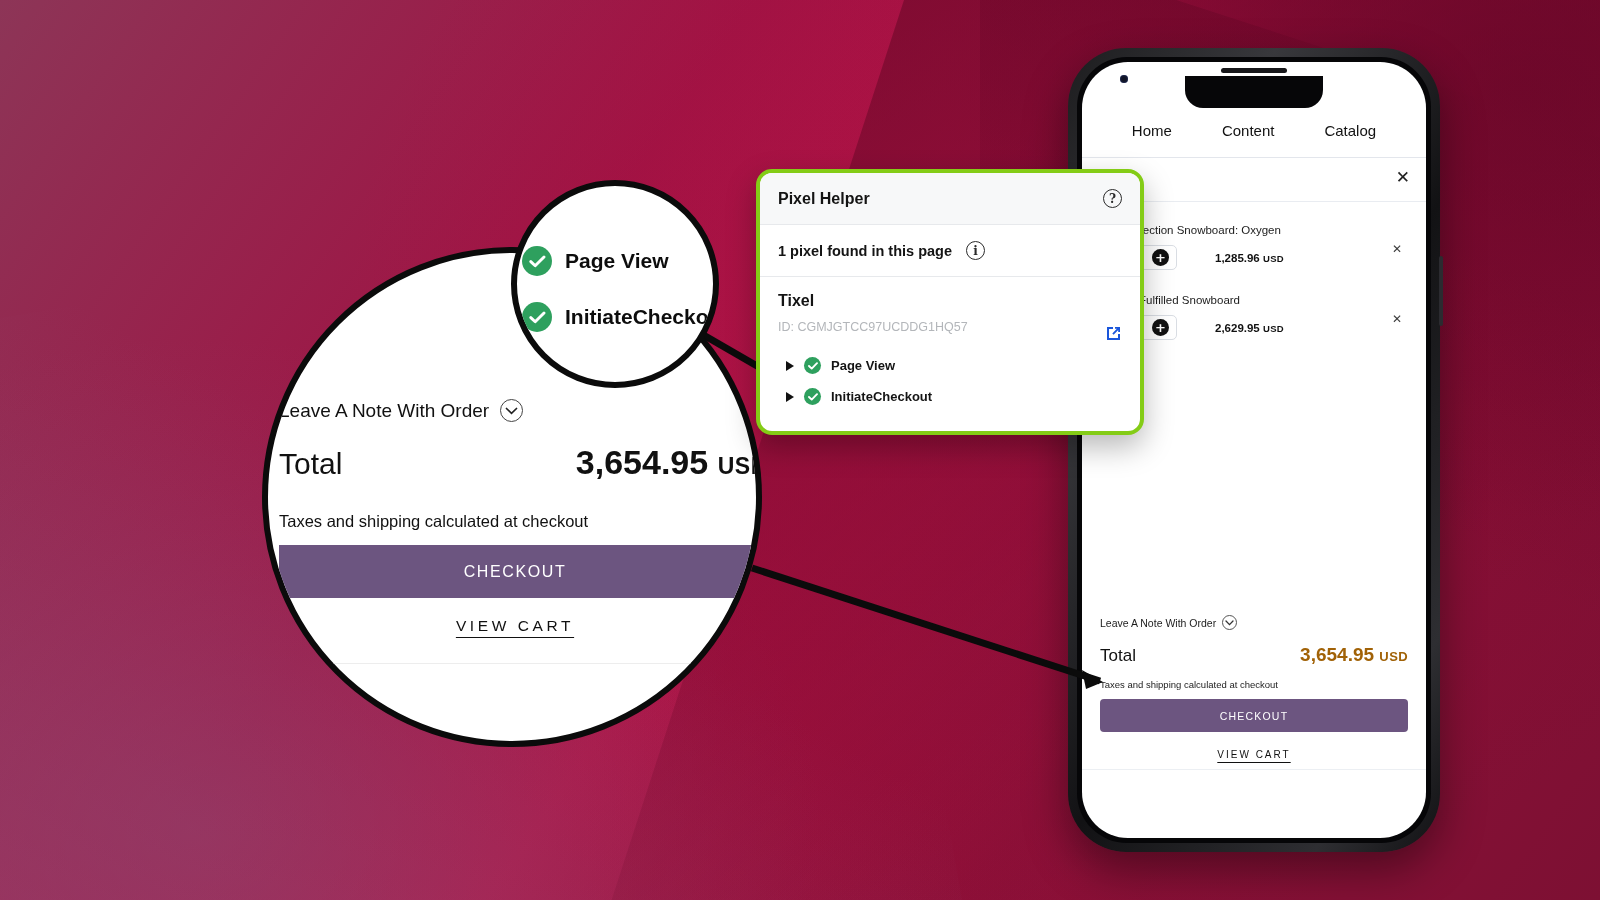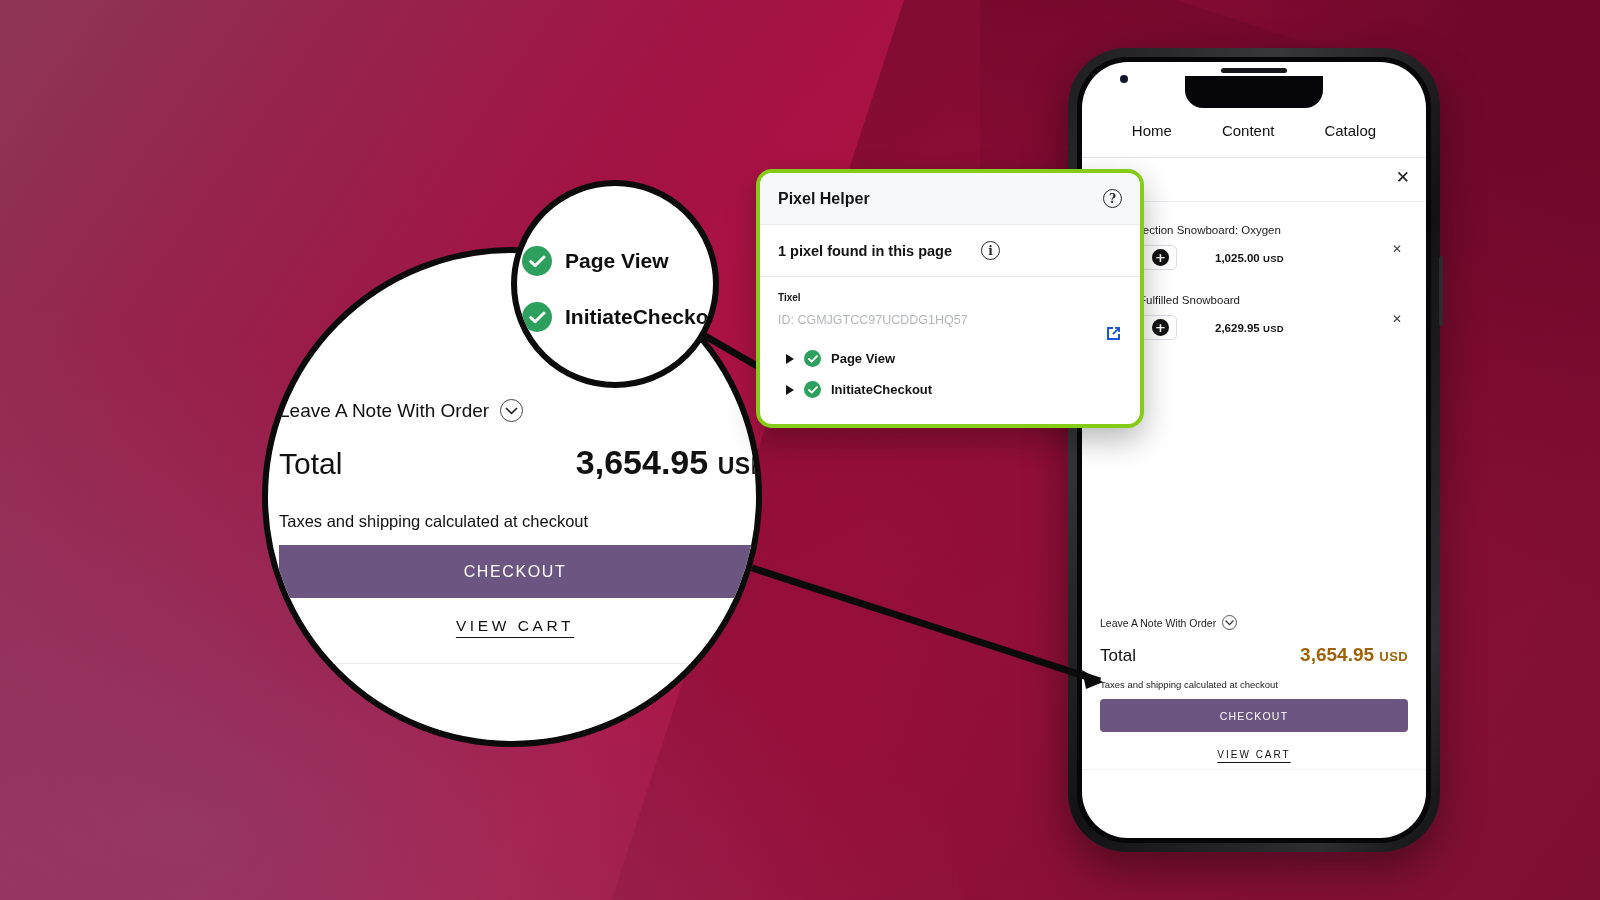--- a/index.html
+++ b/index.html
@@ -174,25 +174,25 @@
   }
   .ph-head-title { font-size: 16px; font-weight: 700; color: #141414; }
   .icon-circle {
     width: 19px; height: 19px; border: 1.7px solid #2a2a2a; border-radius: 50%;
     display: inline-flex; align-items: center; justify-content: center;
     font-size: 12px; font-weight: 700; color: #2a2a2a; line-height: 1;
     font-family: "DejaVu Serif", serif;
   }
   .ph-found {
     padding: 16px 18px; border-bottom: 1px solid #e7e9ec;
-    display: flex; align-items: center; gap: 29px;
+    display: flex; align-items: center; gap: 14px;
     font-size: 14.5px; font-weight: 700; color: #141414;
   }
   .ph-body { padding: 15px 18px 19px 18px; position: relative; }
-  .ph-tixel { font-size: 10px; font-weight: 700; color: #141414; margin-bottom: 10px; }
+  .ph-tixel { font-size: 16px; font-weight: 700; color: #141414; margin-bottom: 10px; }
   .ph-id { font-size: 12.5px; color: #b3b6ba; margin-bottom: 16px; }
   .ph-ext {
     position: absolute; right: 18px; top: 48px;
     color: #1a56db;
   }
   .ev-row { display: flex; align-items: center; gap: 10px; padding: 7px 0 7px 8px; }
   .ev-tri {
     width: 0; height: 0;
     border-left: 8px solid #111;
     border-top: 5.5px solid transparent;
@@ -313,21 +313,21 @@
     <div class="ph-items">
       <div class="ph-item">
         <div class="ph-item-title">The Collection Snowboard: Oxygen</div>
         <div class="ph-item-row">
           <div class="stepper">
             <span class="step-btn">−</span>
             <span class="step-val">1</span>
             <span class="step-btn">+</span>
           </div>
           <div class="ph-price">
-            <span>1,025.00</span>
+            <span>1,285.96</span>
             <span class="cur">USD</span>
           </div>
         </div>
         <span class="ph-item-x">✕</span>
       </div>
 
       <div class="ph-item">
         <div class="ph-item-title">The 3p Fulfilled Snowboard</div>
         <div class="ph-item-row">
           <div class="stepper">

